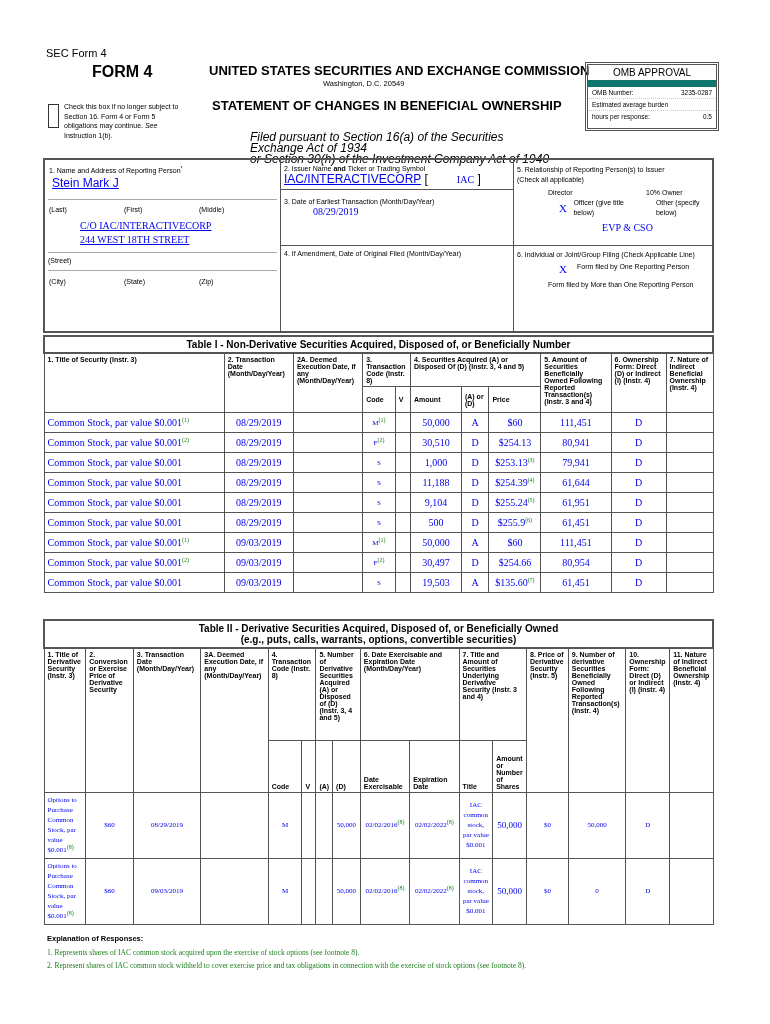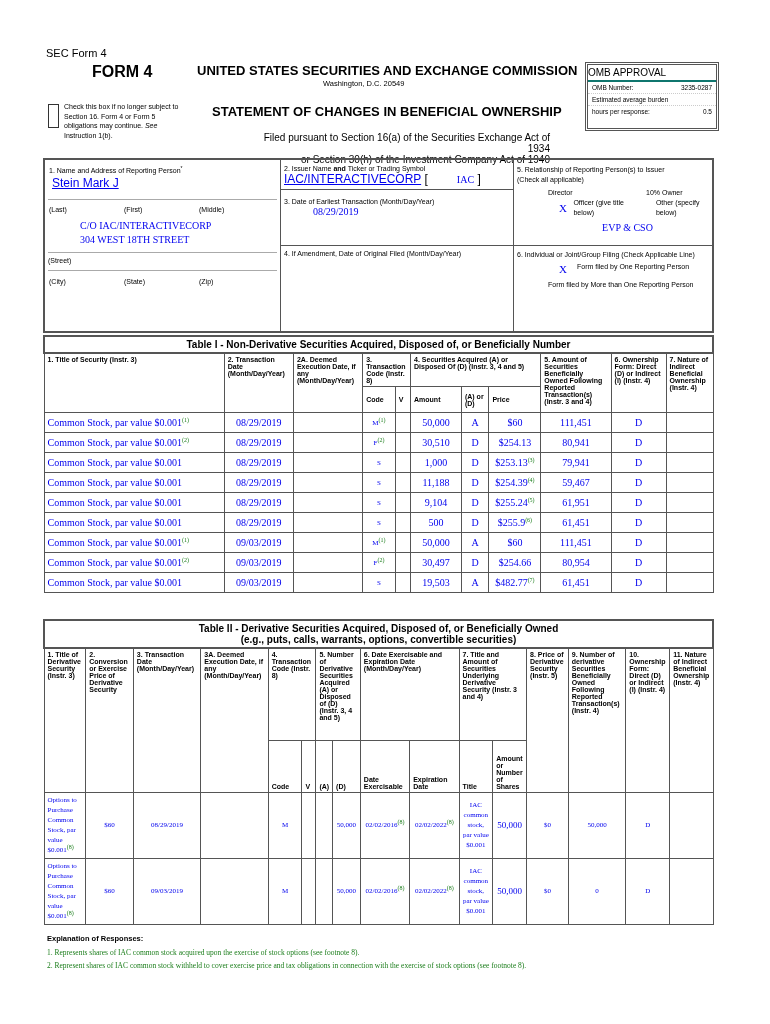--- a/index.html
+++ b/index.html
@@ -5,26 +5,26 @@
   html, body { margin:0; padding:0; background:#fff; }
   body { width:770px; height:1024px; position:relative; overflow:hidden; font-family:"Liberation Sans", sans-serif; color:#000; }
   .abs { position:absolute; }
   .blue { color:#0000ee; }
   .serif { font-family:"Liberation Serif", serif;margin-left:29px; }
   sup.fn { font-size:6px; color:#1a7d1a; vertical-align:super; line-height:0; }
   .sec-form { left:46px; top:47px; font-size:11px; }
   .form4 { left:92px; top:63px; font-size:16px; font-weight:bold; }
   .checkbox { left:48px; top:104px; width:9px; height:22px; border:1px solid #333; }
   .check-text { left:64px; top:102px; width:125px; font-size:7px; line-height:9.5px; }
-  .agency { left:197px; top:63px; font-size:13px; font-weight:bold; }
+  .agency { left:209px; top:63px; font-size:13px; font-weight:bold; }
   .washington { left:323px; top:79px; font-size:7.5px; }
-  .statement { left:212px; top:104px; font-size:13px; font-weight:bold; }
-  .filed { left:250px; top:132px; width:300px; font-size:10px; text-align:right; line-height:11px; }
+  .statement { left:212px; top:98px; font-size:13px; font-weight:bold; }
+  .filed { left:250px; top:132px; width:300px; font-size:12px; text-align:left; line-height:11px;font-style:italic; }
   .omb { left:585px; top:62px; width:128px; height:63px; border:3px double #555; font-size:6.5px; }
-  .omb .t { text-align:left; font-size:10px; padding:2px 0; border-bottom:2px solid #0f766e; }
+  .omb .t { text-align:center; font-size:10px; padding:2px 0; border-bottom:7px solid #0f766e; }
   .omb .r { display:flex; justify-content:space-between; padding:2px 4px; border-bottom:1px dotted #ccc; }
   .omb .r:last-child { border-bottom:none; }
 
   .topgrid { left:43px; top:158px; width:671px; height:175px; border:2px solid #555; box-sizing:border-box; }
   .box { position:absolute; border-right:1px solid #555; box-sizing:border-box; font-size:7px; }
   .lbl { font-size:7px; }
   .hr { border-top:1px solid #aaa; margin:0 3px; }
 
   table { border-collapse:collapse; position:absolute; }
   td, th { border:1px solid #555; font-size:7px; vertical-align:top; padding:2px 3px; text-align:left; }
@@ -72,23 +72,23 @@
 <div class="abs topgrid">
   <div class="box" style="left:0;top:0;width:236px;height:171px;">
     <div style="padding:5px 4px 0 4px;" class="lbl"><span>1. Name and Address of Reporting Person</span><sup style="font-size:5px">*</sup></div>
     <div style="padding:2px 7px;font-size:12px;text-decoration:underline;" class="blue">Stein Mark J</div>
     <div class="hr" style="margin-top:7px"></div>
     <div style="display:flex;padding:6px 4px 0 4px;">
       <span style="width:75px">(Last)</span>
       <span style="width:75px">(First)</span>
       <span>(Middle)</span>
     </div>
-    <div class="serif blue" style="font-size:10px;padding:6px 6px 0 6px;line-height:14px;">
+    <div class="serif blue" style="font-size:10px;padding:6px 6px 0 6px;line-height:14px;text-decoration:underline;">
       <div>C/O IAC/INTERACTIVECORP</div>
-      <div>304 WEST 18TH STREET</div>
+      <div>244 WEST 18TH STREET</div>
     </div>
     <div class="hr" style="margin-top:5px"></div>
     <div style="padding:4px 3px 0 3px;">(Street)</div>
     <div class="hr" style="margin-top:6px"></div>
     <div style="display:flex;padding:7px 4px 0 4px;">
       <span style="width:75px">(City)</span>
       <span style="width:75px">(State)</span>
       <span>(Zip)</span>
     </div>
   </div>
@@ -213,21 +213,21 @@
       </tr>
       <tr style="height: 20px;">
         <td class="v left"><span>Common Stock, par value $0.001</span><sup class="fn"></sup></td>
         <td class="v "><span>08/29/2019</span></td>
         <td></td>
         <td class="v " style="font-size:7px"><span>S</span><sup class="fn"></sup></td>
         <td></td>
         <td class="v "><span>11,188</span></td>
         <td class="v "><span>D</span></td>
         <td class="v "><span>$254.39</span><sup class="fn">(4)</sup></td>
-        <td class="v "><span>59,467</span></td>
+        <td class="v "><span>61,644</span></td>
         <td class="v "><span>D</span></td>
         <td></td>
       </tr>
       <tr style="height: 20px;">
         <td class="v left"><span>Common Stock, par value $0.001</span><sup class="fn"></sup></td>
         <td class="v "><span>08/29/2019</span></td>
         <td></td>
         <td class="v " style="font-size:7px"><span>S</span><sup class="fn"></sup></td>
         <td></td>
         <td class="v "><span>9,104</span></td>
@@ -277,21 +277,21 @@
         <td></td>
       </tr>
       <tr style="height: 20px;">
         <td class="v left"><span>Common Stock, par value $0.001</span><sup class="fn"></sup></td>
         <td class="v "><span>09/03/2019</span></td>
         <td></td>
         <td class="v " style="font-size:7px"><span>S</span><sup class="fn"></sup></td>
         <td></td>
         <td class="v "><span>19,503</span></td>
         <td class="v "><span>A</span></td>
-        <td class="v "><span>$482.77</span><sup class="fn">(7)</sup></td>
+        <td class="v "><span>$135.60</span><sup class="fn">(7)</sup></td>
         <td class="v "><span>61,451</span></td>
         <td class="v "><span>D</span></td>
         <td></td>
       </tr>
     </tbody>
 </table>
 
 <table class="t2" style="left:43px;top:619px;width:671px;">
   <colgroup>
     <col style="width:42px">

